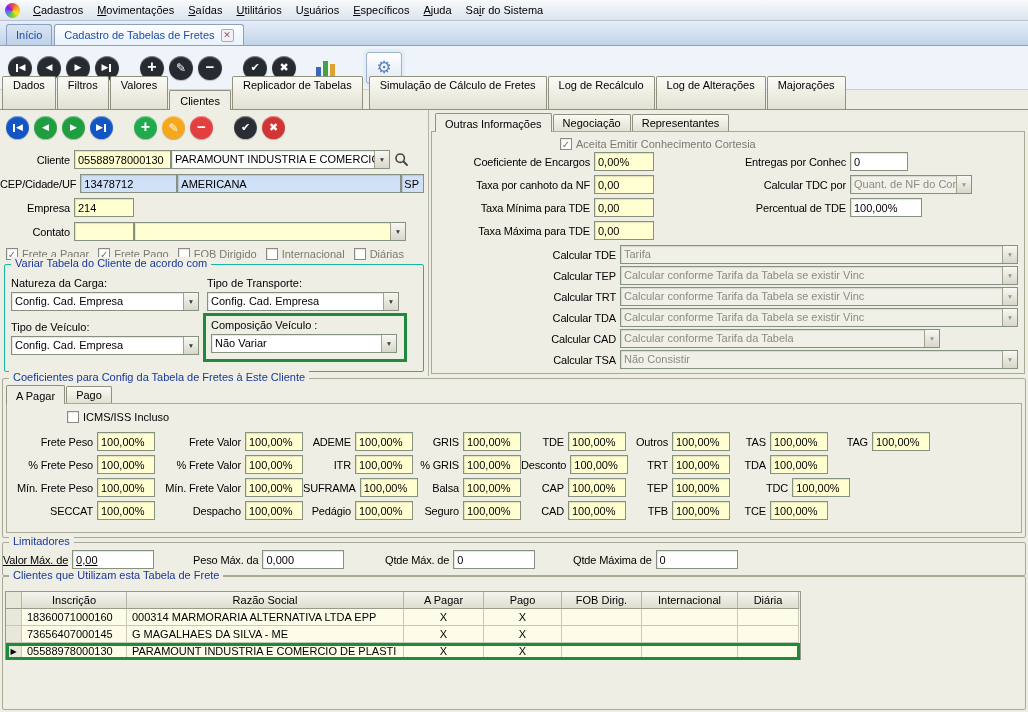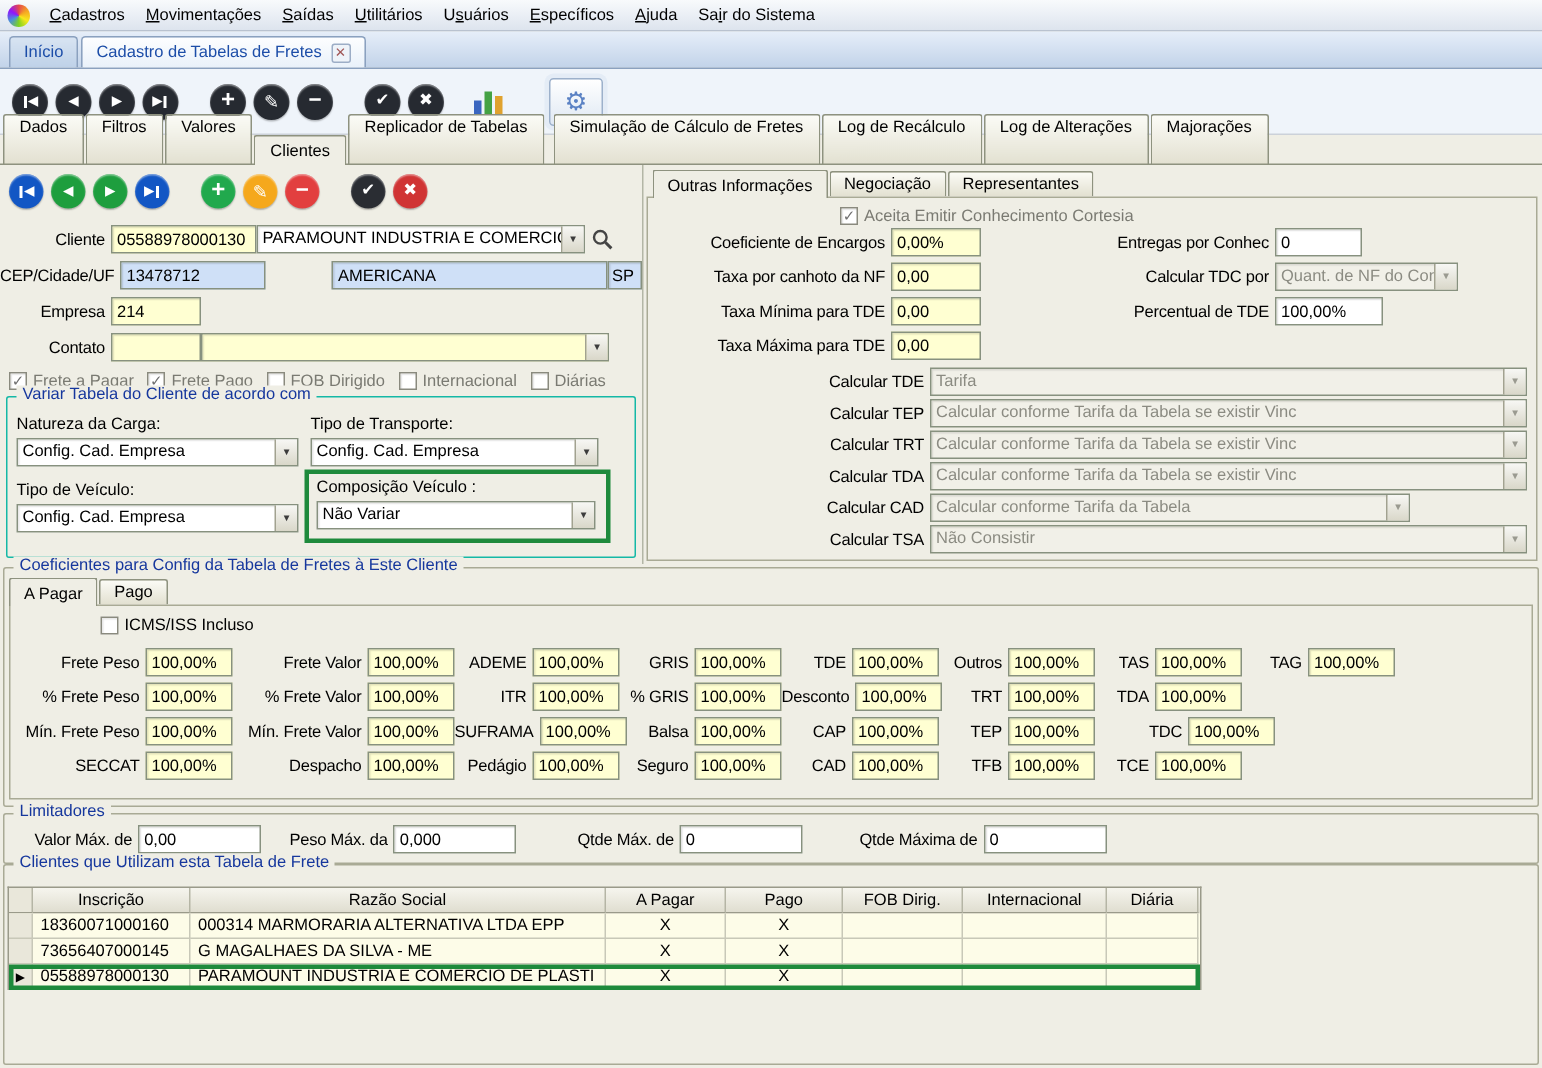--- a/index.html
+++ b/index.html
@@ -275,21 +275,21 @@
       <svg width="15" height="15" viewBox="0 0 15 15">
           <circle cx="6.2" cy="6.2" r="4.2" fill="none" stroke="#444" stroke-width="1.6"></circle>
           <line x1="9.5" y1="9.5" x2="13.6" y2="13.6" stroke="#444" stroke-width="2"></line>
         </svg>
     </span>
   </div>
 
   <div id="row-cep" class="lp-row">
     <span class="lbl lbl-l">CEP/Cidade/UF</span>
     <input class="inp blue" style="width: 97px;" value="13478712">
-    <input class="inp blue" style="width: 224px; margin-left: 44px;" value="AMERICANA">
+    <input class="inp blue" style="width: 224px;" value="AMERICANA">
     <input class="inp blue" style="width: 23px; padding: 0px 2px;" value="SP">
   </div>
 
   <div id="row-empresa" class="lp-row">
     <span class="lbl lbl-l">Empresa</span>
     <input class="inp yellow" style="width: 60px;" value="214">
   </div>
 
   <div id="row-contato" class="lp-row">
     <span class="lbl lbl-l">Contato</span>
@@ -579,21 +579,21 @@
           <span class="lbl">TCE</span>
           <input class="inp yellow coef-input" value="100,00%" style="width: 58px;">
         </div>
       </div>
   </div>
 </div>
 
 <div class="limit-section">
   <span class="gbox-title">Limitadores</span>
   <div id="lim-fields">
-      <div class="lim-field" style="left: 20px;">
+      <div class="lim-field" style="left: 0; text-decoration: underline;">
         <span class="lbl">Valor Máx. de</span>
         <input class="inp" value="0,00" style="width: 82px;">
       </div>
       <div class="lim-field" style="left: 190px;">
         <span class="lbl">Peso Máx. da</span>
         <input class="inp" value="0,000" style="width: 82px;">
       </div>
       <div class="lim-field" style="left: 382px;">
         <span class="lbl">Qtde Máx. de</span>
         <input class="inp" value="0" style="width: 82px;">

